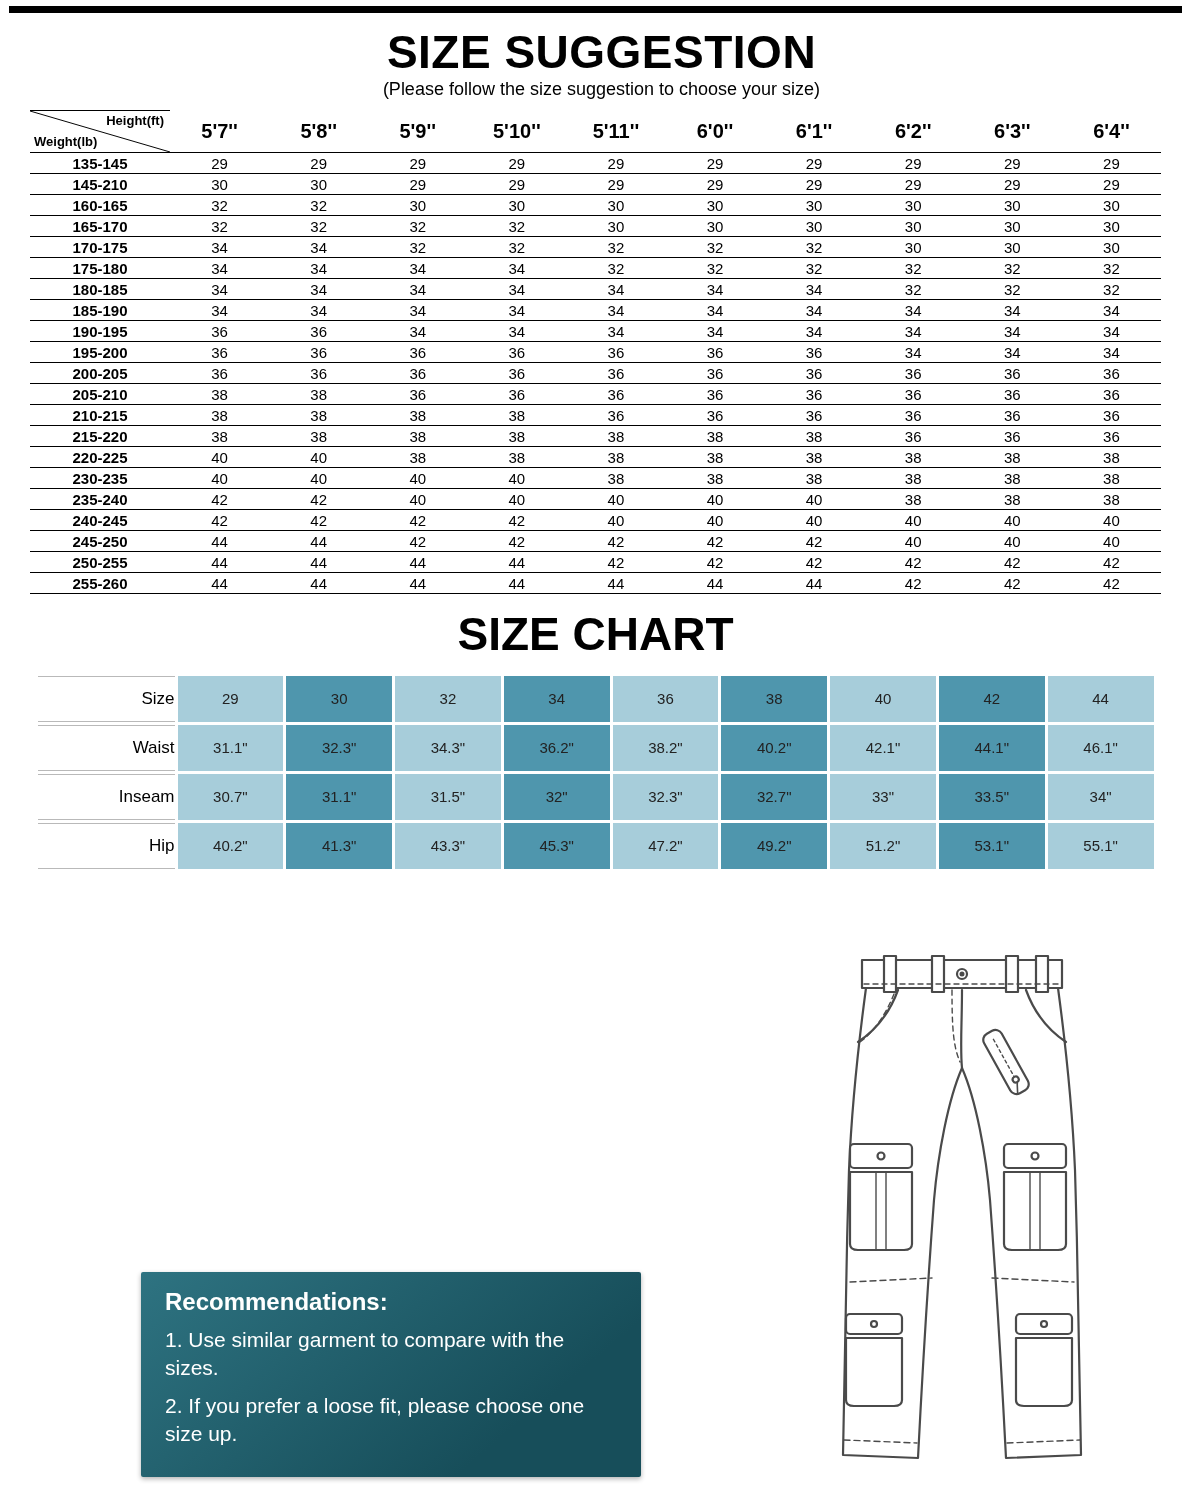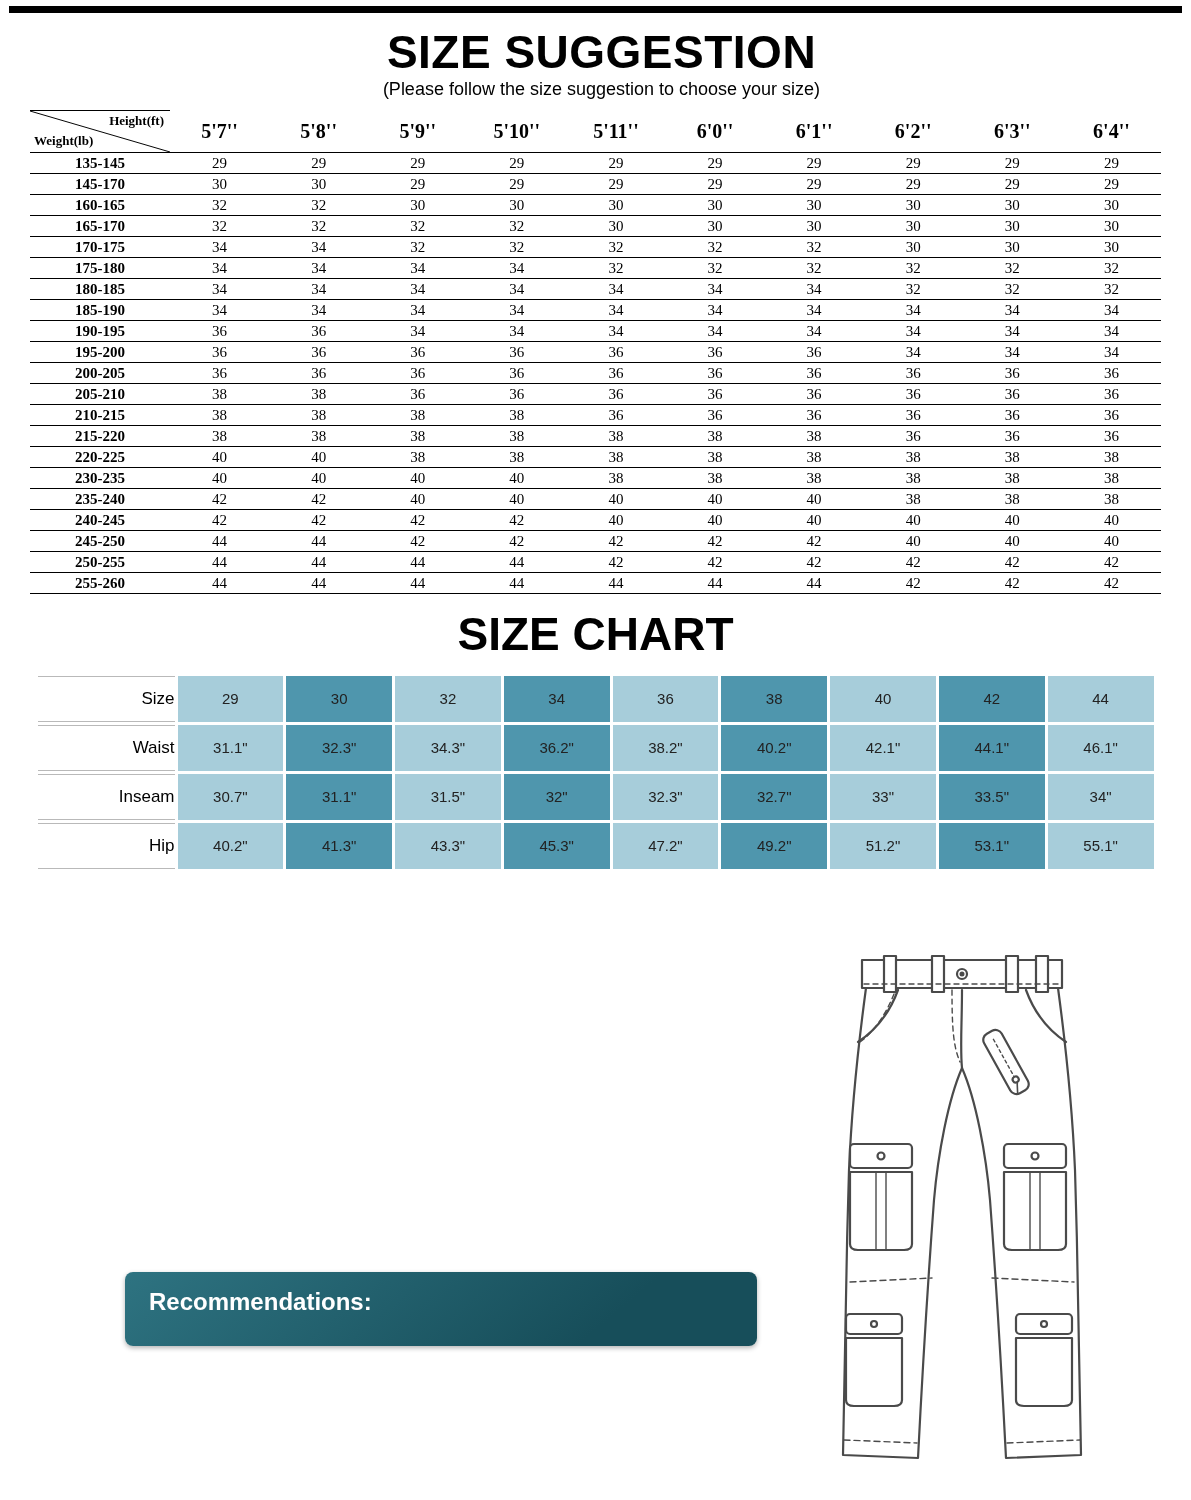--- a/index.html
+++ b/index.html
@@ -7,21 +7,21 @@
   body {
     width:1191px; height:1500px; position:relative; overflow:hidden;
     font-family:"Liberation Sans", sans-serif; color:#000;
   }
   .top-bar { position:absolute; left:9px; right:9px; top:6px; height:7px; background:#000; }
 
   .ss-header { padding-top:28px; text-align:center;padding-left:12px; }
   .ss-title { font-size:46px; font-weight:bold; letter-spacing:.5px; line-height:1.05; }
   .ss-subtitle { font-size:18px; margin-top:3px; }
 
-  table.ss-table { width:1131px; margin:10px auto 16px; border-collapse:collapse; table-layout:fixed;font-family:Liberation Serif, serif; }
+  table.ss-table { width:1131px; margin:10px auto 16px; border-collapse:collapse; table-layout:fixed; }
   table.ss-table th, table.ss-table td { border-bottom:1px solid #000; text-align:center; vertical-align:middle; padding:0; }
   table.ss-table thead th { height:42px; font-size:20px; font-weight:bold; }
   th.corner { width:140px; position:relative; border-top:1px solid #000; }
   th.corner svg { position:absolute; left:0; top:0; width:100%; height:100%; }
   .corner-top { position:absolute; top:2px; right:6px; font-size:13px; font-weight:bold; }
   .corner-bottom { position:absolute; bottom:3px; left:4px; font-size:13px; font-weight:bold; }
   table.ss-table tbody td { height:21px; font-size:15px; line-height:1; }
   td.w-cell { font-weight:bold; }
 
   .sc-title { text-align:center; font-size:46px; font-weight:bold; margin-top:14px; line-height:1.05; }
@@ -29,22 +29,22 @@
   td.sc-label { width:137px; font-weight:normal; font-size:17px; text-align:right; background:#fff;
                 border-top:1px solid #b9b9b9; border-bottom:1px solid #b9b9b9; }
   td.sc-cell { height:46px; text-align:center; font-size:15px; color:#222; vertical-align:middle; }
   td.sc-cell.light { background:var(--light-cell,#a7cdda); }
   td.sc-cell.dark  { background:var(--dark-cell,#4f96ad); }
 
   .features { margin:92px 0 0 185px; width:560px; }
   .feature { font-size:26px; font-weight:bold; margin-bottom:29px; color:#0a0a0a; }
 
   .reco {
-    position:absolute; left:125px; top:1272px; width:632px;
-    border-radius:8px; padding:16px 24px 20px;
+    position:absolute; left:141px; top:1272px; width:500px;
+    border-radius:2px; padding:16px 24px 20px;
     background:linear-gradient(140deg, var(--reco-bg-light,#2e7381) 0%, var(--reco-bg-dark,#174e5a) 75%);
     color:#fff; box-shadow:0 2px 5px rgba(0,0,0,.3);
   }
   .reco-title { font-size:24px; font-weight:bold; margin-bottom:10px; }
   .reco-item { font-size:21px; margin-bottom:9px; line-height:1.35; }
 
   .pants { position:absolute; left:800px; top:948px; width:330px; height:535px; }
   .pants svg { width:100%; height:100%; }
 </style>
 </head>
@@ -89,21 +89,21 @@
           <td>29</td>
           <td>29</td>
           <td>29</td>
           <td>29</td>
           <td>29</td>
           <td>29</td>
           <td>29</td>
           <td>29</td>
         </tr>
         <tr>
-          <td class="w-cell">145-170</td>
+          <td class="w-cell">145-210</td>
           <td>30</td>
           <td>30</td>
           <td>29</td>
           <td>29</td>
           <td>29</td>
           <td>29</td>
           <td>29</td>
           <td>29</td>
           <td>29</td>
           <td>29</td>
@@ -409,20 +409,24 @@
           <td class="sc-cell light">51.2"</td>
           <td class="sc-cell dark">53.1"</td>
           <td class="sc-cell light">55.1"</td>
         </tr>
       </tbody>
   </table>
 
 
   <div class="reco">
     <div class="reco-title">Recommendations:</div>
+    <div>
+        <div class="reco-item">1. Use similar garment to compare with the sizes.</div>
+        <div class="reco-item">2. If you prefer a loose fit, please choose one size up.</div>
+      </div>
   </div>
 
   <div class="pants">
     <svg viewBox="0 0 330 535">
       <g fill="#ffffff" stroke="#4a4a4a" stroke-width="2.2" stroke-linejoin="round" stroke-linecap="round">
 
         <path d="M66,40 C59,92 52,152 49,222 C46,322 44,432 43,507 L118,510
                  C122,432 128,332 134,252 C138,206 148,152 162,120
                  C176,152 186,206 190,252 C196,332 202,432 206,510 L281,507
                  C280,432 278,322 275,222 C272,152 265,92 258,40 Z"></path>

